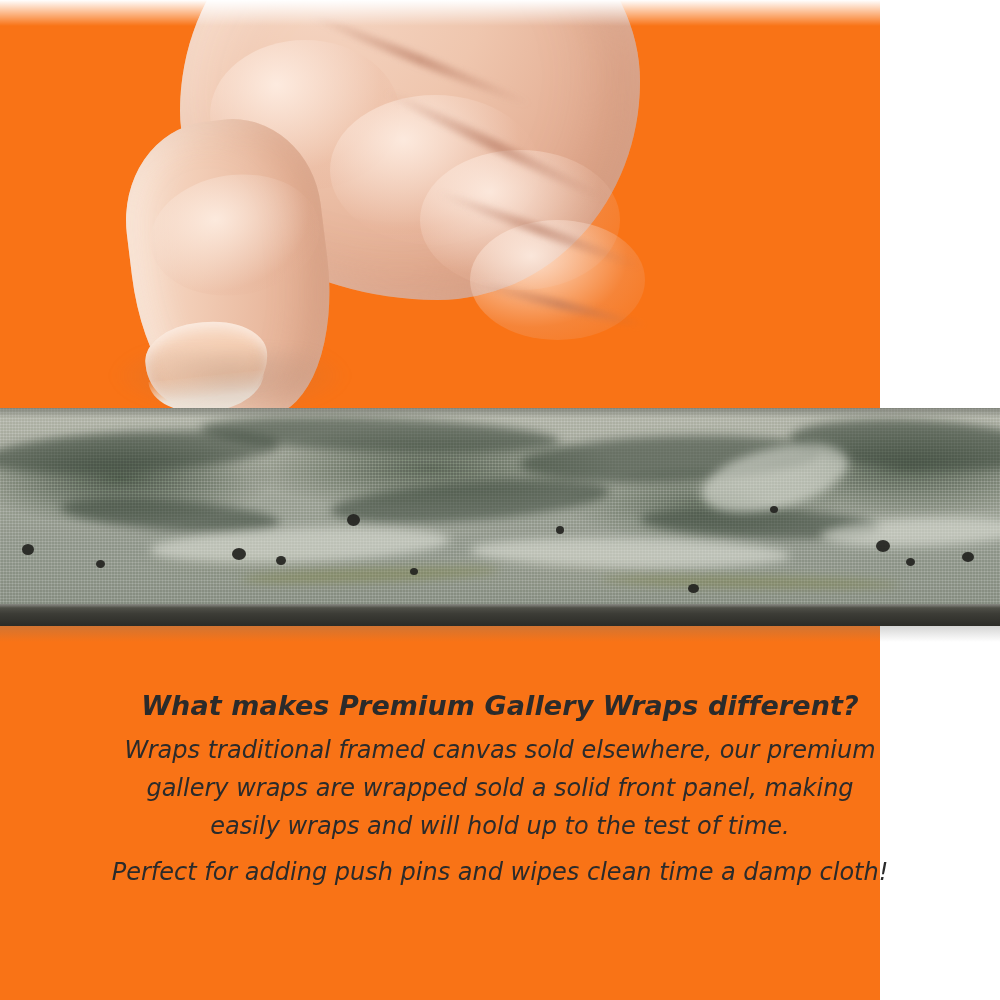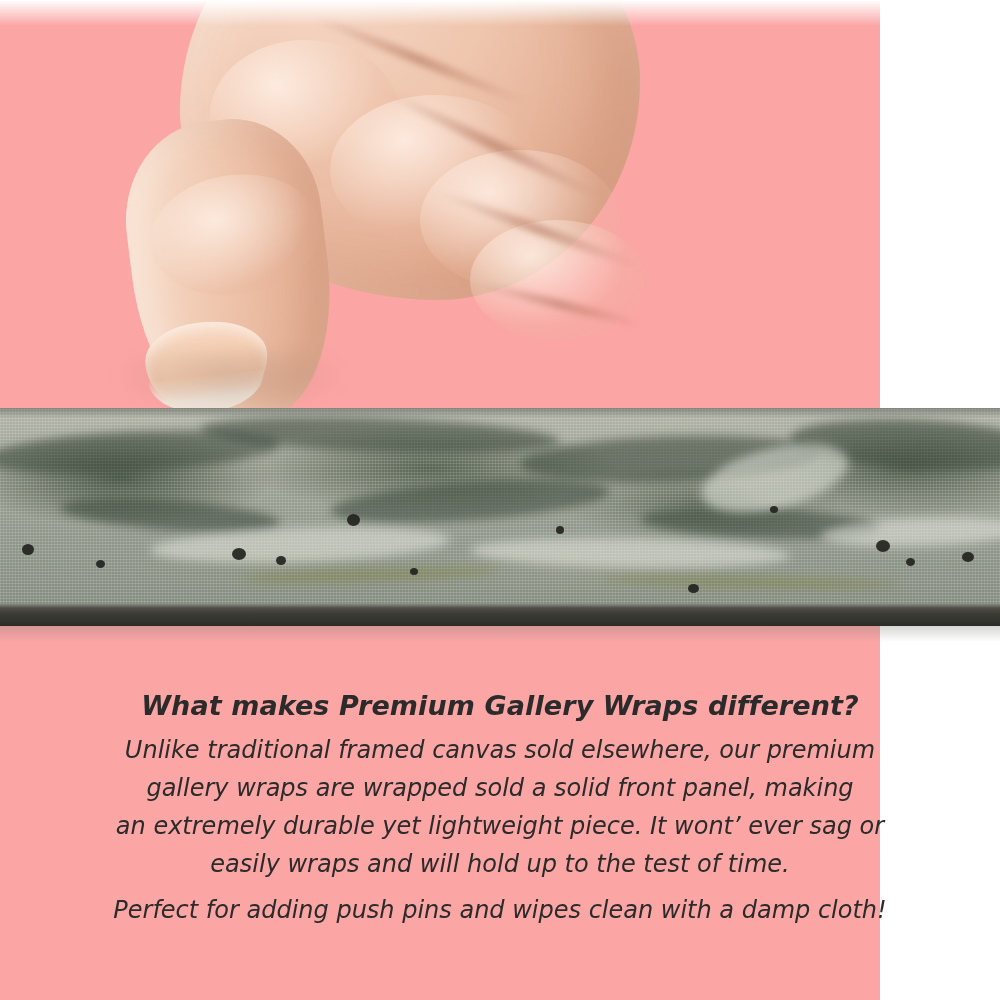--- a/index.html
+++ b/index.html
@@ -8,21 +8,21 @@
     width: 1000px; height: 1000px;
     background: #ffffff;
     font-family: "Liberation Sans", sans-serif;
     overflow: hidden;
   }
 
   .scene {
     position: relative;
     width: 880px;
     height: 1000px;
-    background: #fca5a5;
+    background: #f97316;
   }
 
   
   .hand-area {
     position: absolute;
     left: 0; top: 0;
     width: 1000px; height: 410px;
     overflow: hidden;
   }
 
@@ -267,21 +267,20 @@
   </div>
 
   <div class="strip-top-shadow"></div>
   <div class="panel-side"></div>
   <div class="panel-side-hilite"></div>
   <div class="panel-bottom-shadow"></div>
 
   <div class="caption">
     <h2>What makes Premium Gallery Wraps different?</h2>
     <p>
-      <span class="line">Unlike traditional framed canvas sold elsewhere, our premium</span>
+      <span class="line">Wraps traditional framed canvas sold elsewhere, our premium</span>
       <span class="line">gallery wraps are wrapped sold a solid front panel, making</span>
-      <span class="line">an extremely durable yet lightweight piece. It wont’ ever sag or</span>
       <span class="line">easily wraps and will hold up to the test of time.</span>
-      <span class="last">Perfect for adding push pins and wipes clean with a damp cloth!</span>
+      <span class="last">Perfect for adding push pins and wipes clean time a damp cloth!</span>
     </p>
   </div>
 
 </div>
 
 </body></html>

